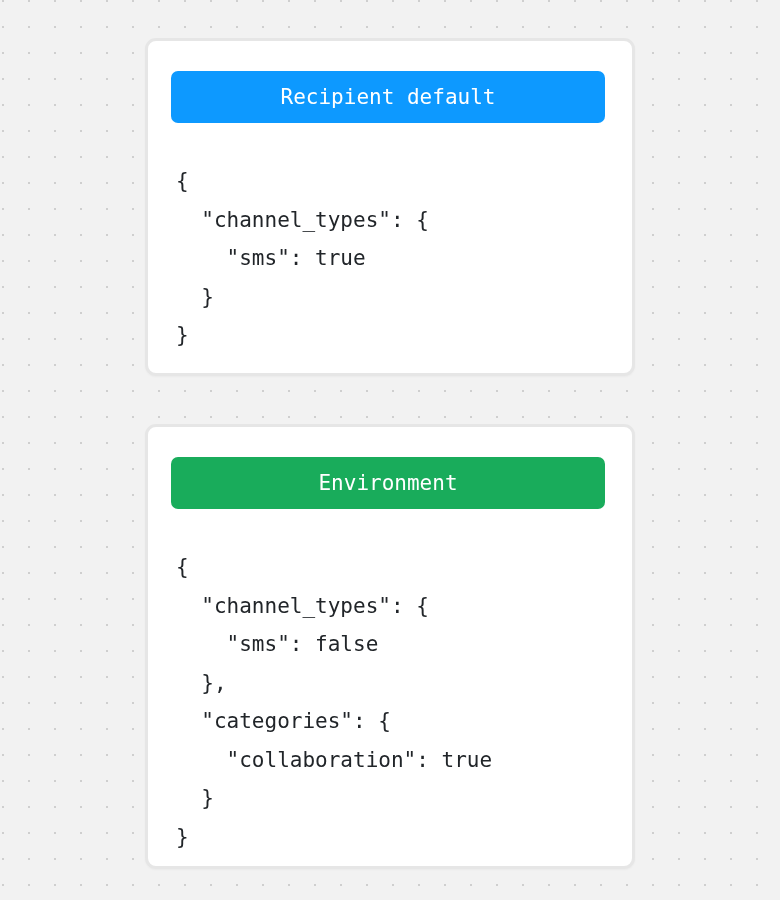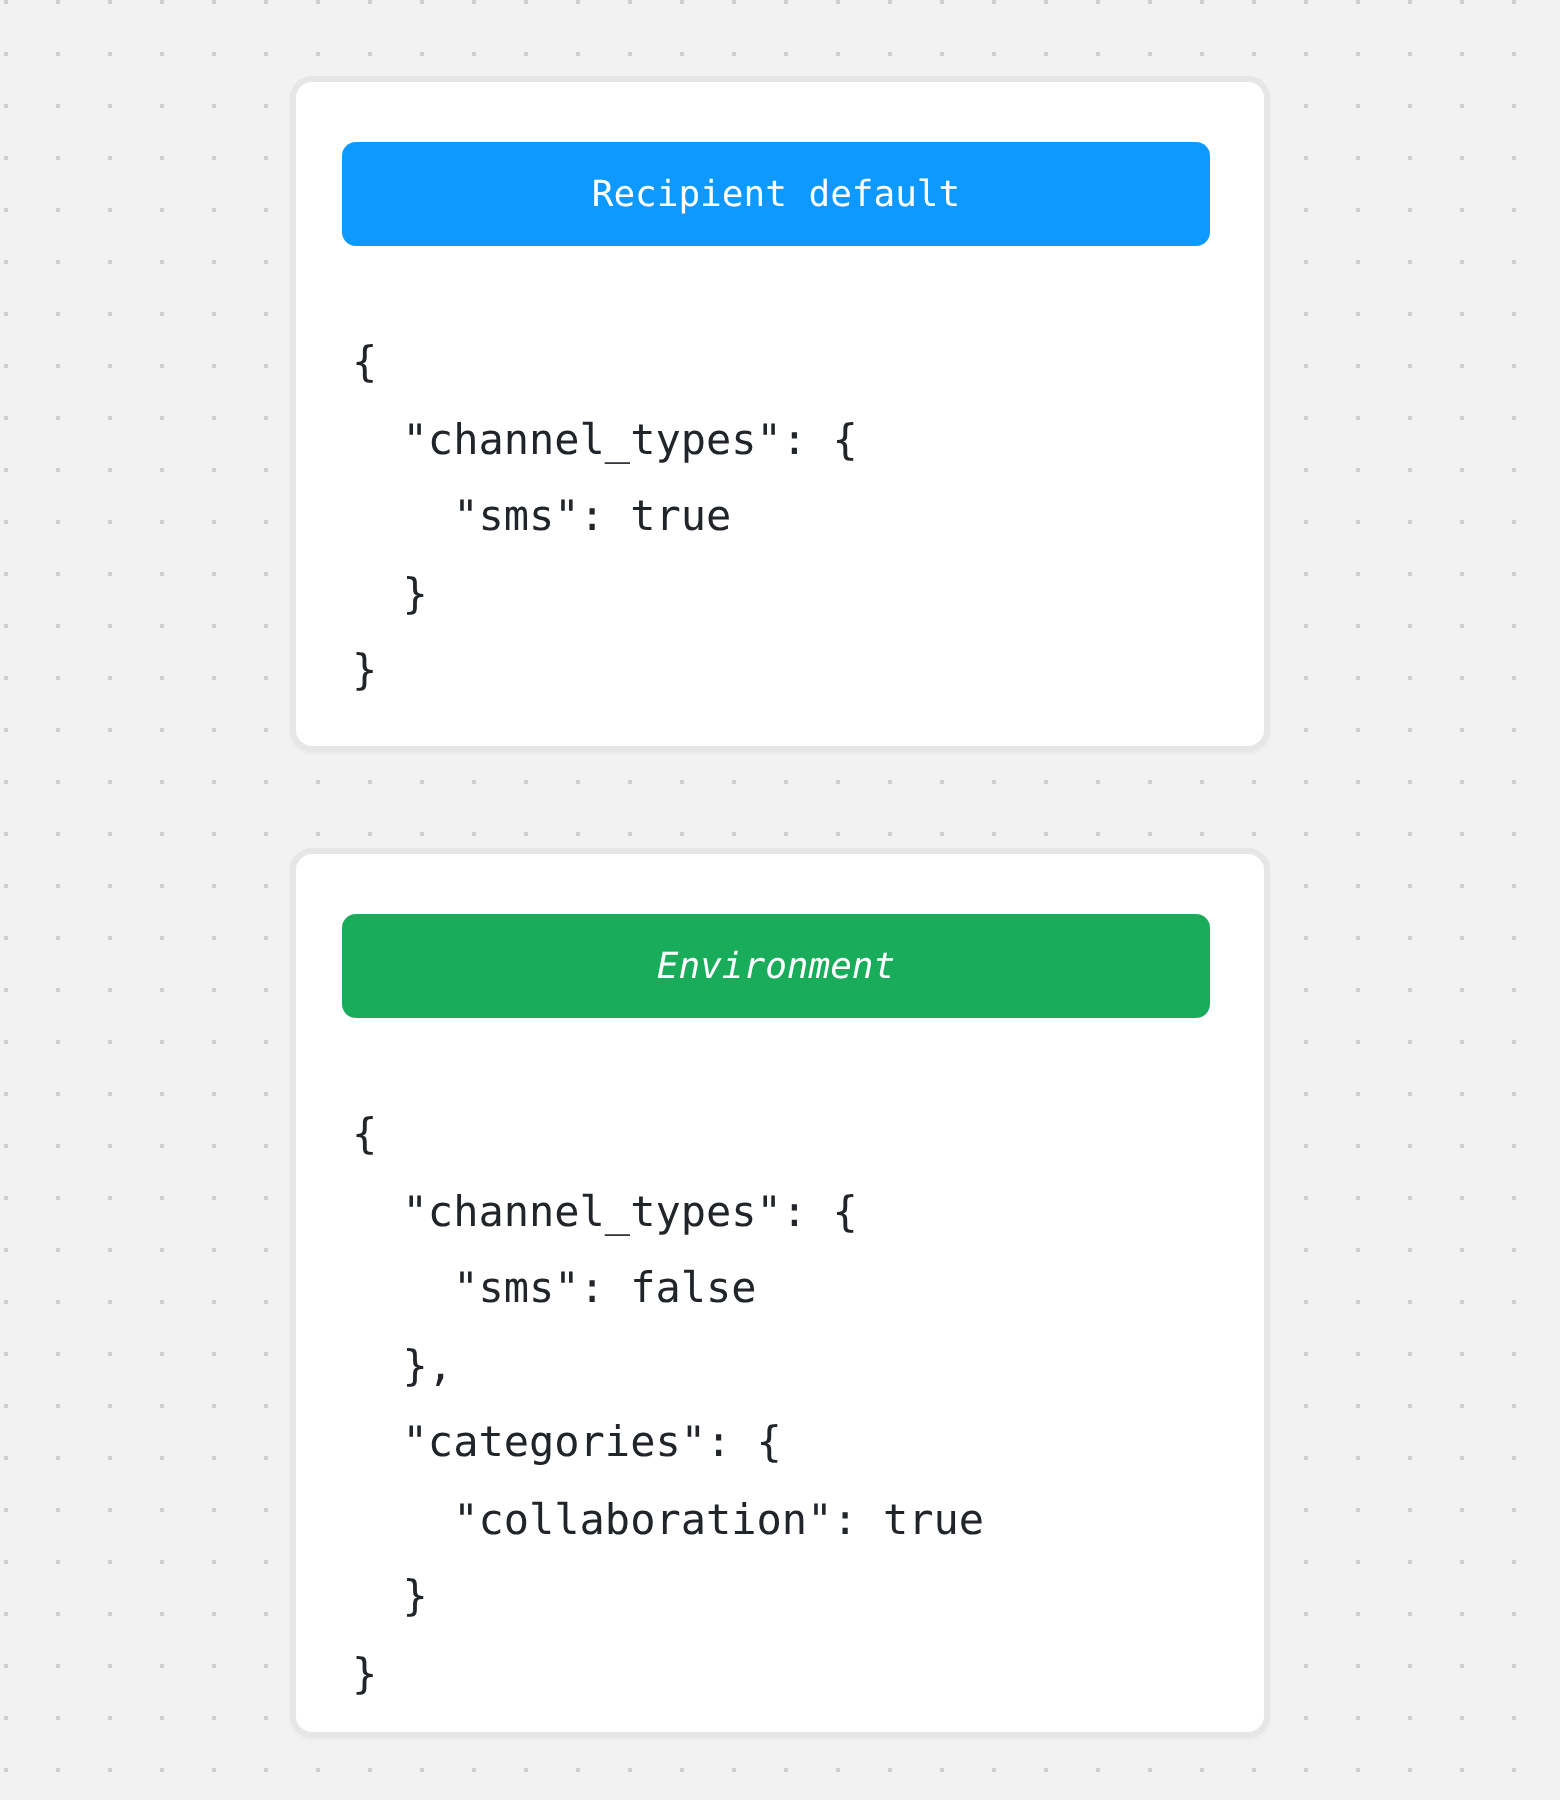--- a/index.html
+++ b/index.html
@@ -55,21 +55,21 @@
     border-radius: 7px;
     display: flex;
     align-items: center;
     justify-content: center;
     box-sizing: border-box;
   }
 
   .card-header-title {
     color: #ffffff;
     font-family: "DejaVu Sans Mono", "Liberation Mono", monospace;
-    font-size: 18px;
+    font-size: 21px;
     line-height: 21px;
     letter-spacing: 0px;
     white-space: pre;
   }
 
   .card-body {
     position: absolute;
     left: 28px;
     top: 100px;
     right: 14px;
@@ -92,21 +92,21 @@
     </div>
     <pre class="card-body" id="body-recipient-default">{
   "channel_types": {
     "sms": true
   }
 }</pre>
   </section>
 
   <section class="card" id="card-environment">
     <div class="card-header" id="header-environment" style="background: rgb(25, 172, 91);">
-      <span class="card-header-title" style="color: rgb(255, 255, 255); font-style: italic;">Environment</span>
+      <span class="card-header-title" style="color: rgb(255, 255, 255);">Environment</span>
     </div>
     <pre class="card-body" id="body-environment">{
   "channel_types": {
     "sms": false
   },
   "categories": {
     "collaboration": true
   }
 }</pre>
   </section>

